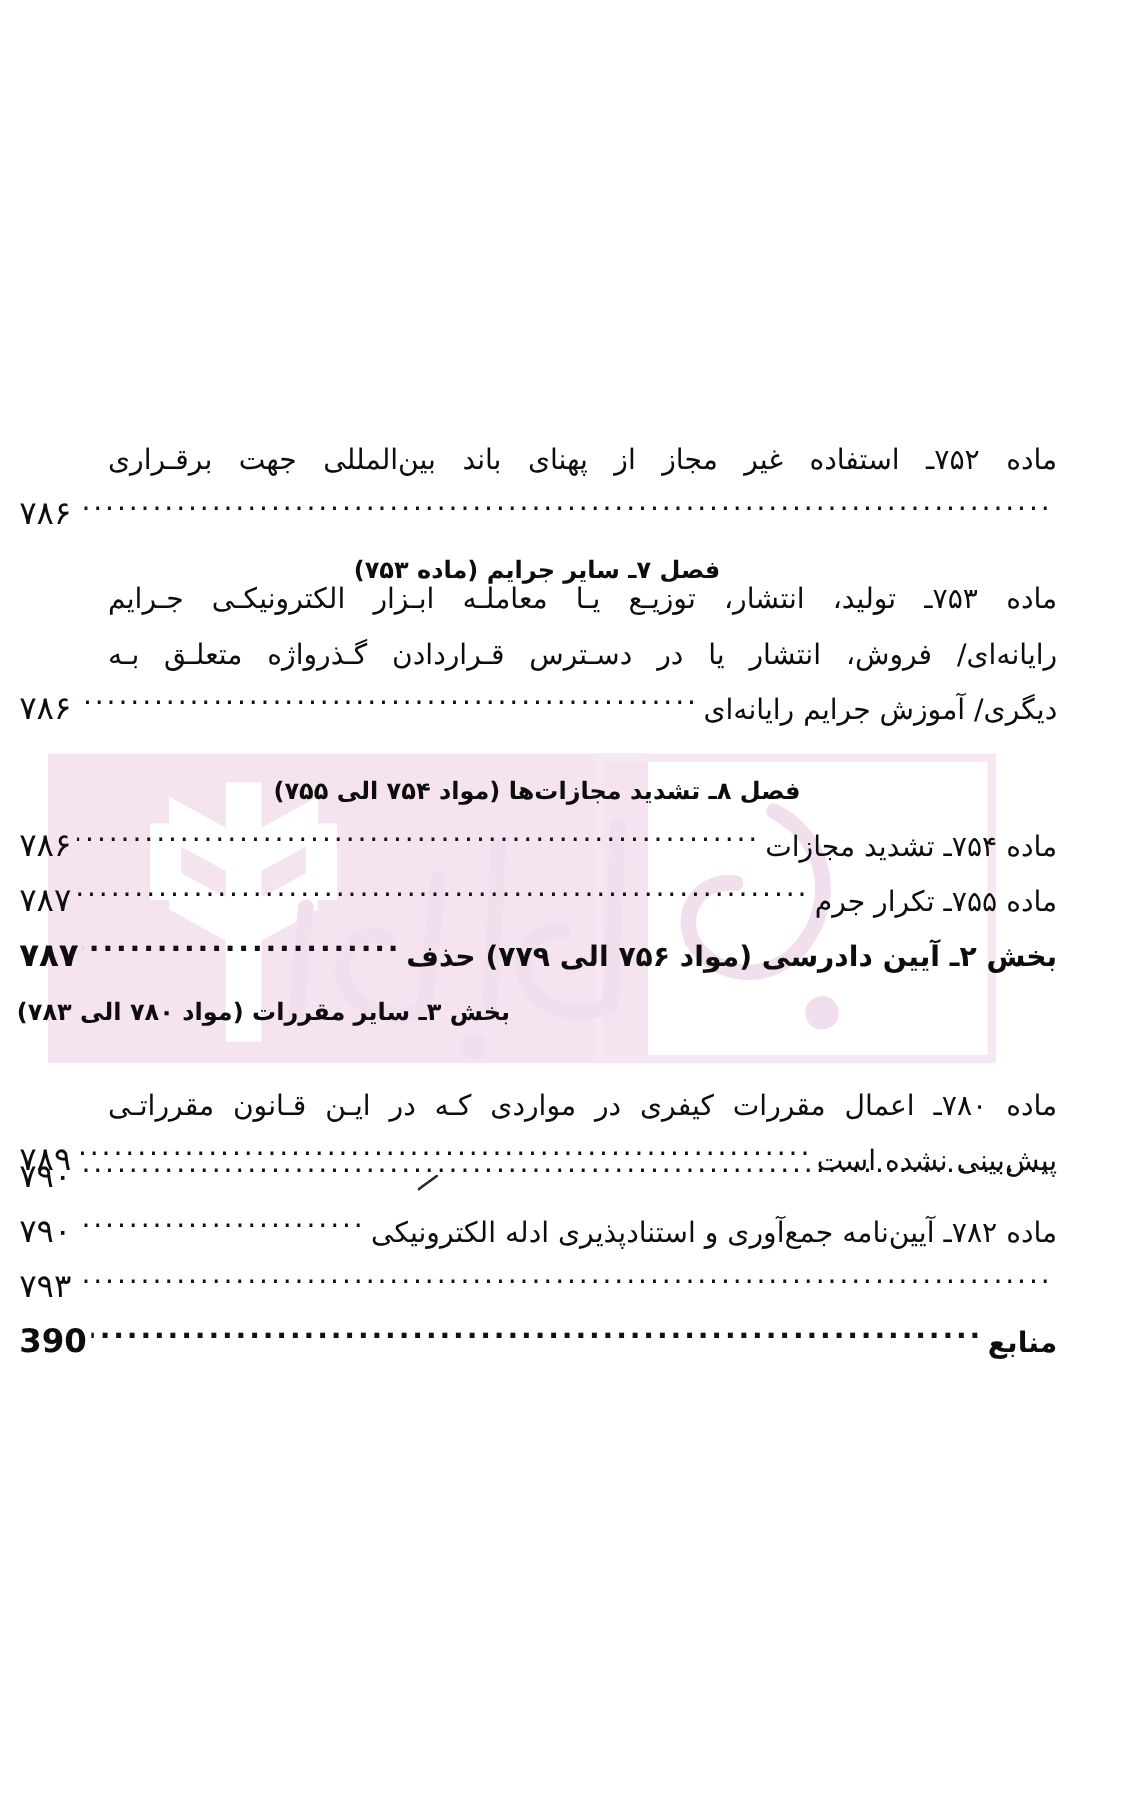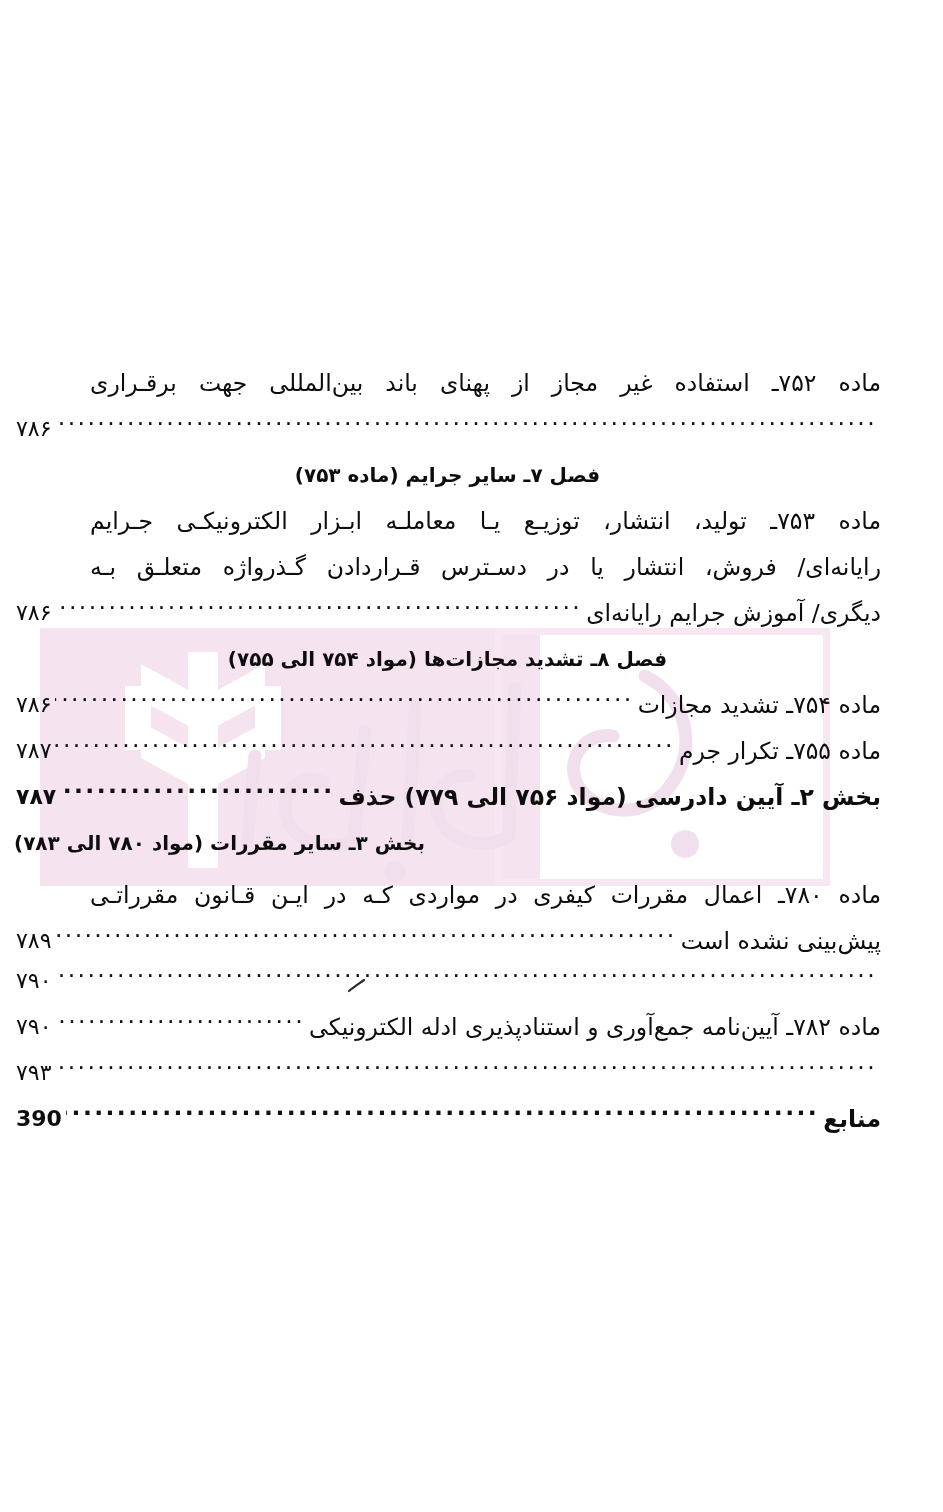--- a/index.html
+++ b/index.html
@@ -132,21 +132,21 @@
     letter-spacing: 2.4px;
     font-size: 23.5px;
     color: #111;
     white-space: nowrap;
     overflow: hidden;
     display: block;
   }
   .leaderline .pg {
     flex: 0 0 auto;
     white-space: nowrap;
-    font-size: 22px;
+    font-size: 27px;
     padding-left: 2px;
   }
 
   
   #ink-mark {
     position: absolute;
     left: 348px;
     top: 978px;
     width: 18px;
     height: 14px;
@@ -199,21 +199,21 @@
     <div class="entry" style="top: 360px;">
       <div class="line just">ماده ۷۵۲ـ استفاده غیر مجاز از پهنای باند بین‌المللی جهت برقـراری</div>
       <div class="leaderline">
         <span class="dots"></span>
         <span class="pg">۷۸۶</span>
       </div>
     </div>
     <div class="entry" style="top: 452px;">
       <div class="line bold" style="text-align: center;"><span class="txt">فصل ۷ـ سایر جرایم (ماده ۷۵۳)</span></div>
     </div>
-    <div class="entry" style="top: 498px;">
+    <div class="entry" style="top: 476px;">
       <div class="line just">ماده ۷۵۳ـ تولید، انتشار، توزیـع یـا معاملـه ابـزار الکترونیکـی جـرایم</div>
       <div class="line just">رایانه‌ای/ فروش، انتشار یا در دسـترس قـراردادن گـذرواژه متعلـق بـه</div>
       <div class="leaderline">
         <span class="txt">دیگری/ آموزش جرایم رایانه‌ای</span>
         <span class="dots"></span>
         <span class="pg">۷۸۶</span>
       </div>
     </div>
     <div class="entry" style="top: 636px;">
       <div class="line bold" style="text-align: center;"><span class="txt">فصل ۸ـ تشدید مجازات‌ها (مواد ۷۵۴ الی ۷۵۵)</span></div>
@@ -235,21 +235,21 @@
     <div class="entry" style="top: 774px;">
       <div class="leaderline bold">
         <span class="txt">بخش ۲ـ آیین دادرسی (مواد ۷۵۶ الی ۷۷۹) حذف</span>
         <span class="dots"></span>
         <span class="pg">۷۸۷</span>
       </div>
     </div>
     <div class="entry" style="top: 820px;">
       <div class="line bold" style="text-align: left;"><span class="txt">بخش ۳ـ سایر مقررات (مواد ۷۸۰ الی ۷۸۳)</span></div>
     </div>
-    <div class="entry" style="top: 872px;">
+    <div class="entry" style="top: 898px;">
       <div class="line just">ماده ۷۸۰ـ اعمال مقررات کیفری در مواردی کـه در ایـن قـانون مقرراتـی</div>
       <div class="leaderline">
         <span class="txt">پیش‌بینی نشده است</span>
         <span class="dots"></span>
         <span class="pg">۷۸۹</span>
       </div>
     </div>
     <div class="entry" style="top: 958px;">
       <div class="leaderline">
         <span class="dots"></span>

